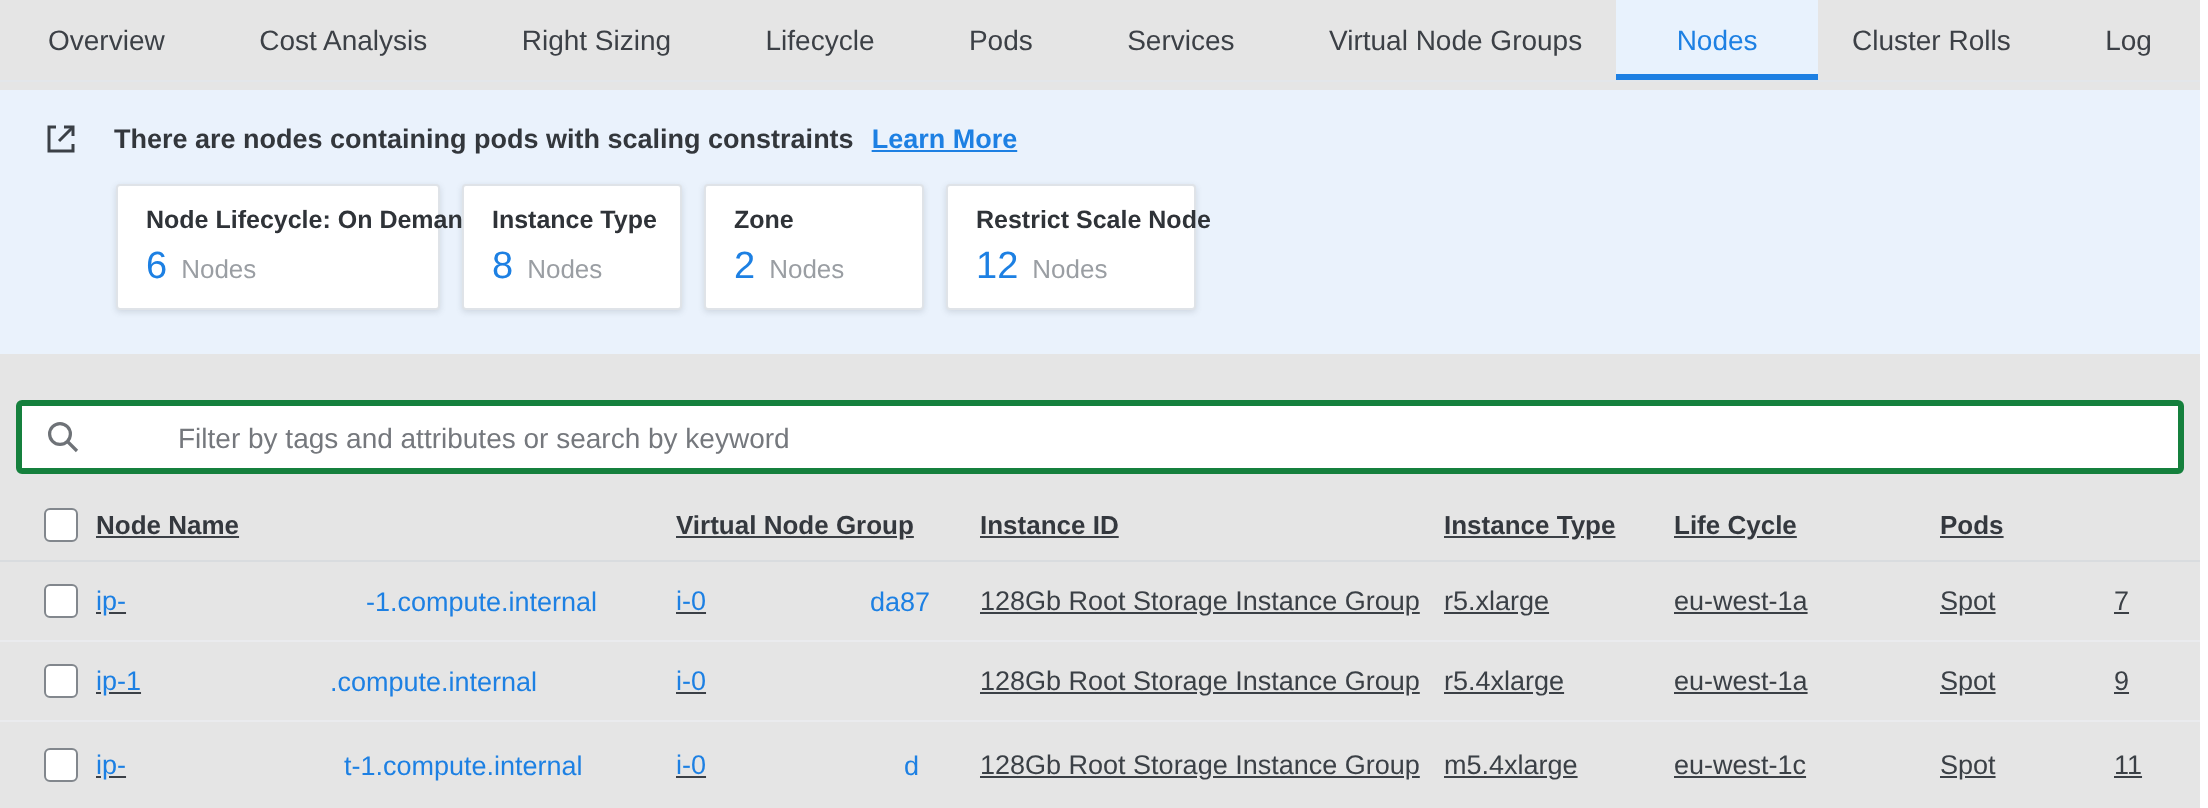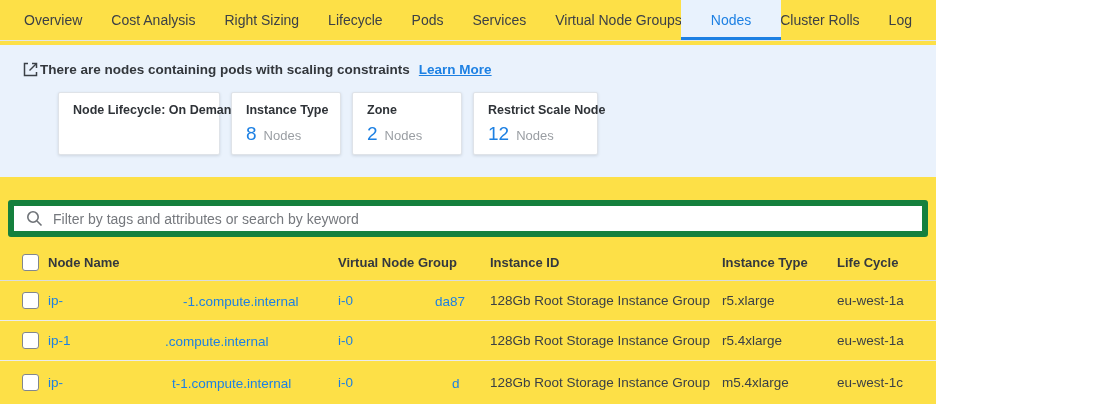--- a/index.html
+++ b/index.html
@@ -1,51 +1,51 @@
 <!DOCTYPE html>
 <html style="--accent: #1d80e3;"><head>
 <meta charset="utf-8">
 <style>
   :root { --accent:#1d80e3; }
   * { box-sizing:border-box; margin:0; padding:0; }
   body { background:#fff; font-family:"Liberation Sans", sans-serif; color:#3b4046; }
-  .screen { position:relative; width:936px; height:404px; overflow:hidden; background:#fde047; }
+  .screen { position:relative; width:1100px; height:404px; overflow:hidden; background:#e5e5e5; }
 
   
   .tabbar { height:41px; display:flex; justify-content:space-between; align-items:stretch;
             padding:0 24px; border-bottom:1px solid #e3e6ea; }
   .tab { display:flex; align-items:center; font-size:14px; color:#3c4046; cursor:pointer; white-space:nowrap; }
   .tab.active { color:var(--accent); background:#e8f2fd; padding:0 30px; margin:0 -30px;
                 box-shadow: inset 0 -3px 0 var(--accent); }
 
   
   .banner { margin-top:4px; background:#eaf2fc; padding:15px 0 22px; }
   .banner-line { display:flex; align-items:center; padding-left:22px; }
   .banner-icon { width:18px; height:18px; flex:0 0 18px; }
-  .banner-msg { font-size:13.5px; font-weight:bold; color:#33373c; }
+  .banner-msg { margin-left:17px; font-size:13.5px; font-weight:bold; color:#33373c; }
   .banner-link { margin-left:9px; font-size:13.5px; font-weight:bold; color:var(--accent);
                  text-decoration:underline; cursor:pointer; }
   .cards { display:flex; gap:11px; margin:14px 0 0 58px; }
   .card { background:#fff; border:1px solid #dfe3e8; border-radius:2px;
           box-shadow:0 1px 3px rgba(80,90,100,0.18); padding:10px 14px; height:63px; cursor:pointer; }
   .card.w1{width:162px} .card.w2{width:110px} .card.w3{width:110px} .card.w4{width:125px}
   .card-label { font-size:12.5px; font-weight:bold; color:#2f3338; white-space:nowrap; margin-bottom:7px; }
   .card-value { font-size:19px; color:var(--accent); line-height:20px; }
   .card-unit { font-size:13px; color:#9a9ea3; margin-left:7px; }
 
   
-  .searchbox { margin:23px 8px 0 8px; height:37px; border:6px solid #15803d; border-radius:3px;
-               display:flex; align-items:center; padding:0 12px; background:#fff; }
+  .searchbox { margin:23px 8px 0 8px; height:37px; border:3px solid #15803d; border-radius:3px;
+               display:flex; align-items:center; padding:0 12px; background:#fff;gap:39px; }
   .search-icon { width:17px; height:17px; flex:0 0 17px; }
   .searchbox input { border:none; outline:none; flex:1; margin-left:10px; font-size:14px;
                      font-family:"Liberation Sans", sans-serif; color:#3b4046; background:transparent; }
   .searchbox input::placeholder { color:#75787d; opacity:1; }
 
   
-  .table { margin-top:8px; }
+  .table { margin-top:8px;text-decoration:underline; }
   .trow { display:grid; grid-template-columns:48px 290px 152px 232px 115px 133px 87px 1fr;
           align-items:center; }
   .thead { height:36px; border-bottom:1px solid #d9dcdf; font-size:13px; font-weight:bold; color:#34383e; }
   .row { height:40px; border-bottom:1px solid #eaebee; font-size:13.5px; color:#3b4046; }
   .row.last { height:43px; border-bottom:none; }
   .cb-cell { padding-left:22px; }
   input[type=checkbox] { appearance:none; -webkit-appearance:none; width:17px; height:17px;
           border:1px solid #82878d; border-radius:3px; background:#fff; cursor:pointer; display:block; }
   .cell-rel { position:relative; height:100%; display:flex; align-items:center; }
   .link { color:var(--accent); cursor:pointer; white-space:nowrap; }
@@ -79,20 +79,21 @@
         <path d="M6 3.5 H2.5 V15.5 H14.5 V12"></path>
         <path d="M7.5 10.5 L14.5 3.5"></path>
         <path d="M10 3.5 H14.5 V8"></path>
       </svg>
       <span class="banner-msg">There are nodes containing pods with scaling constraints</span>
       <span class="banner-link">Learn More</span>
     </div>
     <div class="cards">
       <div class="card w1">
         <div class="card-label">Node Lifecycle: On Demand</div>
+        <div><span class="card-value">6</span><span class="card-unit">Nodes</span></div>
       </div>
       <div class="card w2">
         <div class="card-label">Instance Type</div>
         <div><span class="card-value">8</span><span class="card-unit">Nodes</span></div>
       </div>
       <div class="card w3">
         <div class="card-label">Zone</div>
         <div><span class="card-value">2</span><span class="card-unit">Nodes</span></div>
       </div>
       <div class="card w4">

